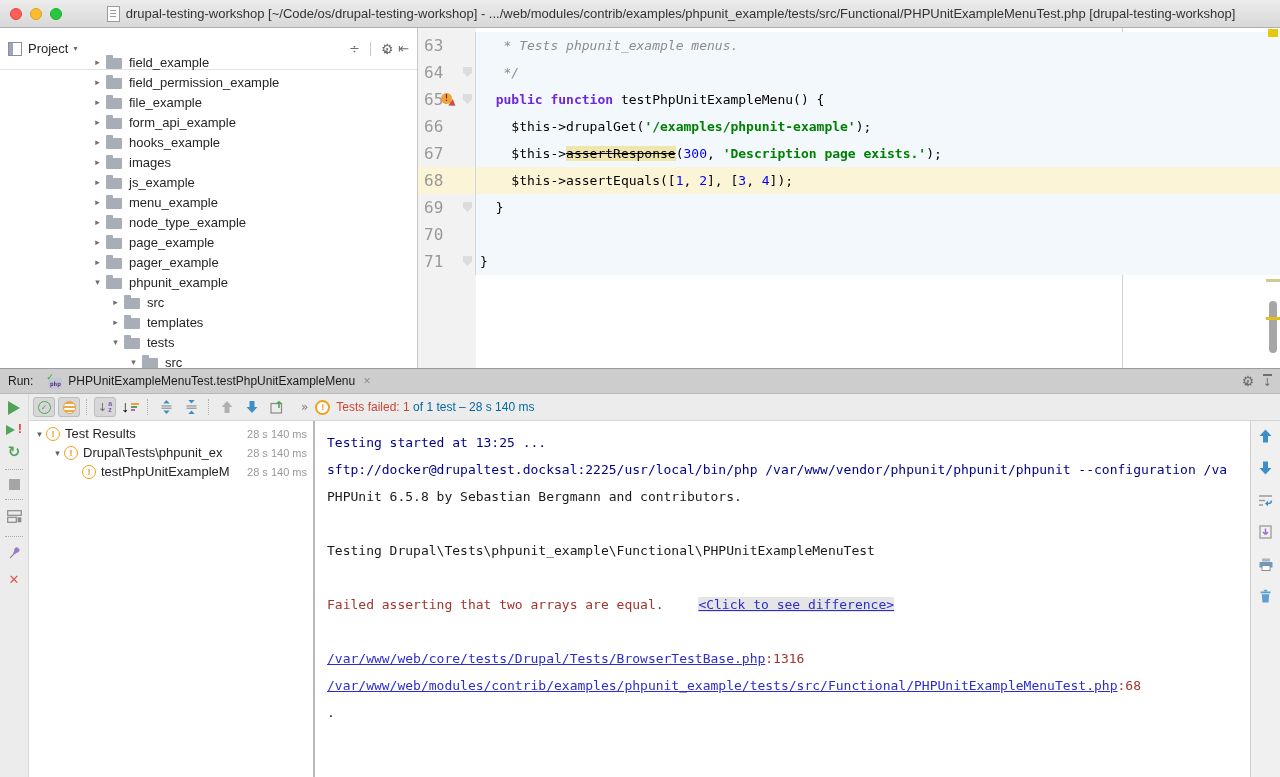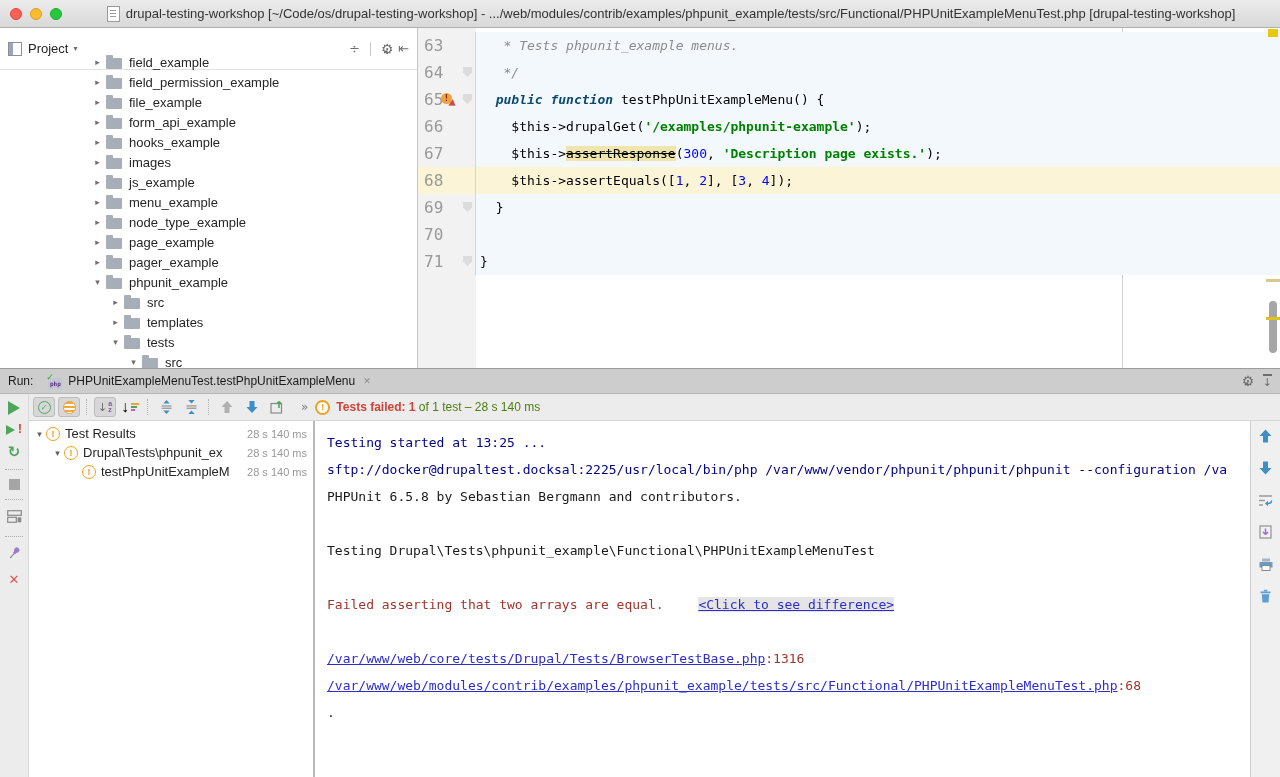--- a/index.html
+++ b/index.html
@@ -51,21 +51,21 @@
   .gut{width:58px;flex:none;background:#f2f2f2;border-right:1px solid #d6d6d6;position:relative;box-sizing:border-box;}
   .gut .num{position:absolute;left:6px;top:0;font-size:16px;color:#999;}
   .fold{position:absolute;right:3px;top:8px;width:9px;height:10px;background:#dcdcdc;
         clip-path:polygon(0 0,100% 0,100% 55%,50% 100%,0 55%);}
   .ticon{position:absolute;left:23px;top:7px;width:14px;height:14px;}
   .ticon .ball{position:absolute;left:0;top:0;width:11px;height:11px;border-radius:50%;background:#f0a13a;
                color:#7a1f1f;font-size:9px;font-weight:bold;text-align:center;line-height:11px;}
   .ticon .arr{position:absolute;right:-1px;bottom:-1px;width:0;height:0;border-left:6px solid #c94f43;
               border-top:4px solid transparent;border-bottom:4px solid transparent;transform:rotate(35deg);}
   .codecell{flex:1;padding-left:4px;white-space:pre;color:#000;}
-  .seg.c-kw{color:#0c4a6e;font-weight:bold;font-style:italic;}
+  .seg.c-kw{color:#6d28d9;font-weight:bold;}
   .seg.c-str{color:#008000;font-weight:bold;}
   .seg.c-num{color:#0000ff;}
   .seg.c-com{color:#8c8c8c;font-style:italic;text-align:right;}
   .seg.c-dep{background:#f0e6ad;text-decoration:line-through;}
 
   
   .ed-sb{position:absolute;right:0;top:0;bottom:0;width:14px;}
   .sb-topmark{position:absolute;top:1px;right:2px;width:10px;height:8px;background:#e9c70c;}
   .sb-mark1{position:absolute;top:251px;right:0;width:14px;height:3px;background:#d6c98f;}
   .sb-mark2{position:absolute;top:289px;right:0;width:14px;height:3px;background:#e3bf19;}
@@ -113,22 +113,22 @@
   .sdur{display:flex;align-items:center;gap:2px;}
   .sdur .bars{display:flex;flex-direction:column;gap:1px;}
   .sdur .bars i{display:block;height:2px;}
   .sdur .b1{width:8px;background:#e9a33c;}
   .sdur .b2{width:6px;background:#4fa65a;}
   .sdur .b3{width:4px;background:#c95fb4;}
   .chev{color:#7e7e7e;font-size:12px;margin:0 4px 0 10px;font-family:"DejaVu Sans",sans-serif;}
   .status{display:flex;align-items:center;gap:6px;font-size:12px;white-space:nowrap;}
   .warn-badge{width:15px;height:15px;border:2px solid #efa11c;border-radius:50%;color:#efa11c;font-weight:bold;
               font-size:9px;display:flex;align-items:center;justify-content:center;box-sizing:border-box;background:#fff;flex:none;}
-  .fail-text{color:#d04437;font-weight:bold;}
-  .rest-text{color:#4d7c0f;}
+  .fail-text{color:#d04437;}
+  .rest-text{color:#0369a1;}
 
   .run-content{position:absolute;top:52px;left:29px;right:0;bottom:0;}
   .test-tree{position:absolute;left:0;top:0;bottom:0;width:284px;background:#fff;padding-top:3px;font-size:13px;color:#262626;box-sizing:border-box;overflow:hidden;}
   .tt-row{height:19px;display:flex;align-items:center;}
   .tt-arrow{width:13px;text-align:center;color:#5f5f5f;font-size:9px;flex:none;font-family:"DejaVu Sans",sans-serif;}
   .tt-warn{width:14px;height:14px;border:1.5px solid #efa11c;border-radius:50%;color:#e99c0d;font-weight:bold;font-size:9px;
            display:flex;align-items:center;justify-content:center;margin-right:5px;box-sizing:border-box;background:#fff;flex:none;}
   .tt-label{white-space:nowrap;overflow:hidden;flex:1;}
   .tt-dur{color:#999;font-size:11px;padding:0 6px 0 4px;flex:none;}
   .tt-divider{position:absolute;left:284px;top:0;bottom:0;width:2px;background:#b9b9b9;}

